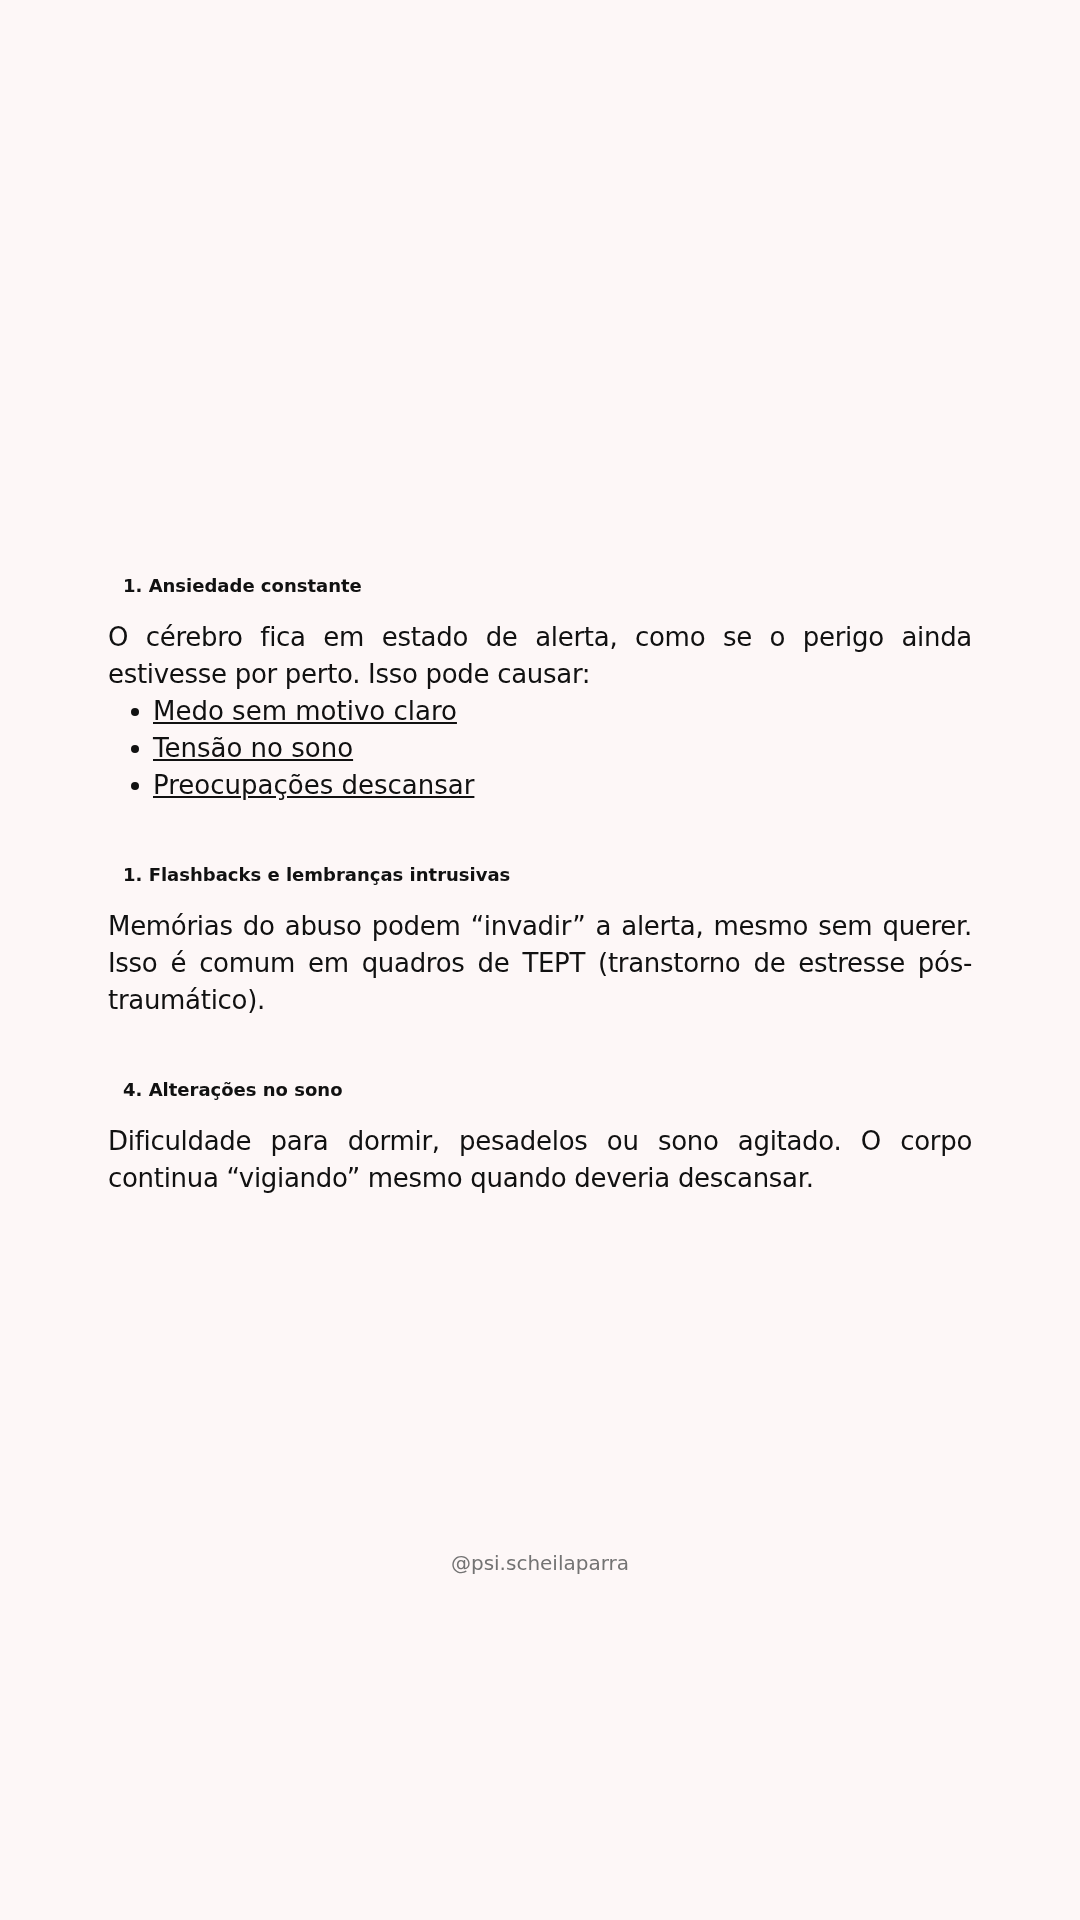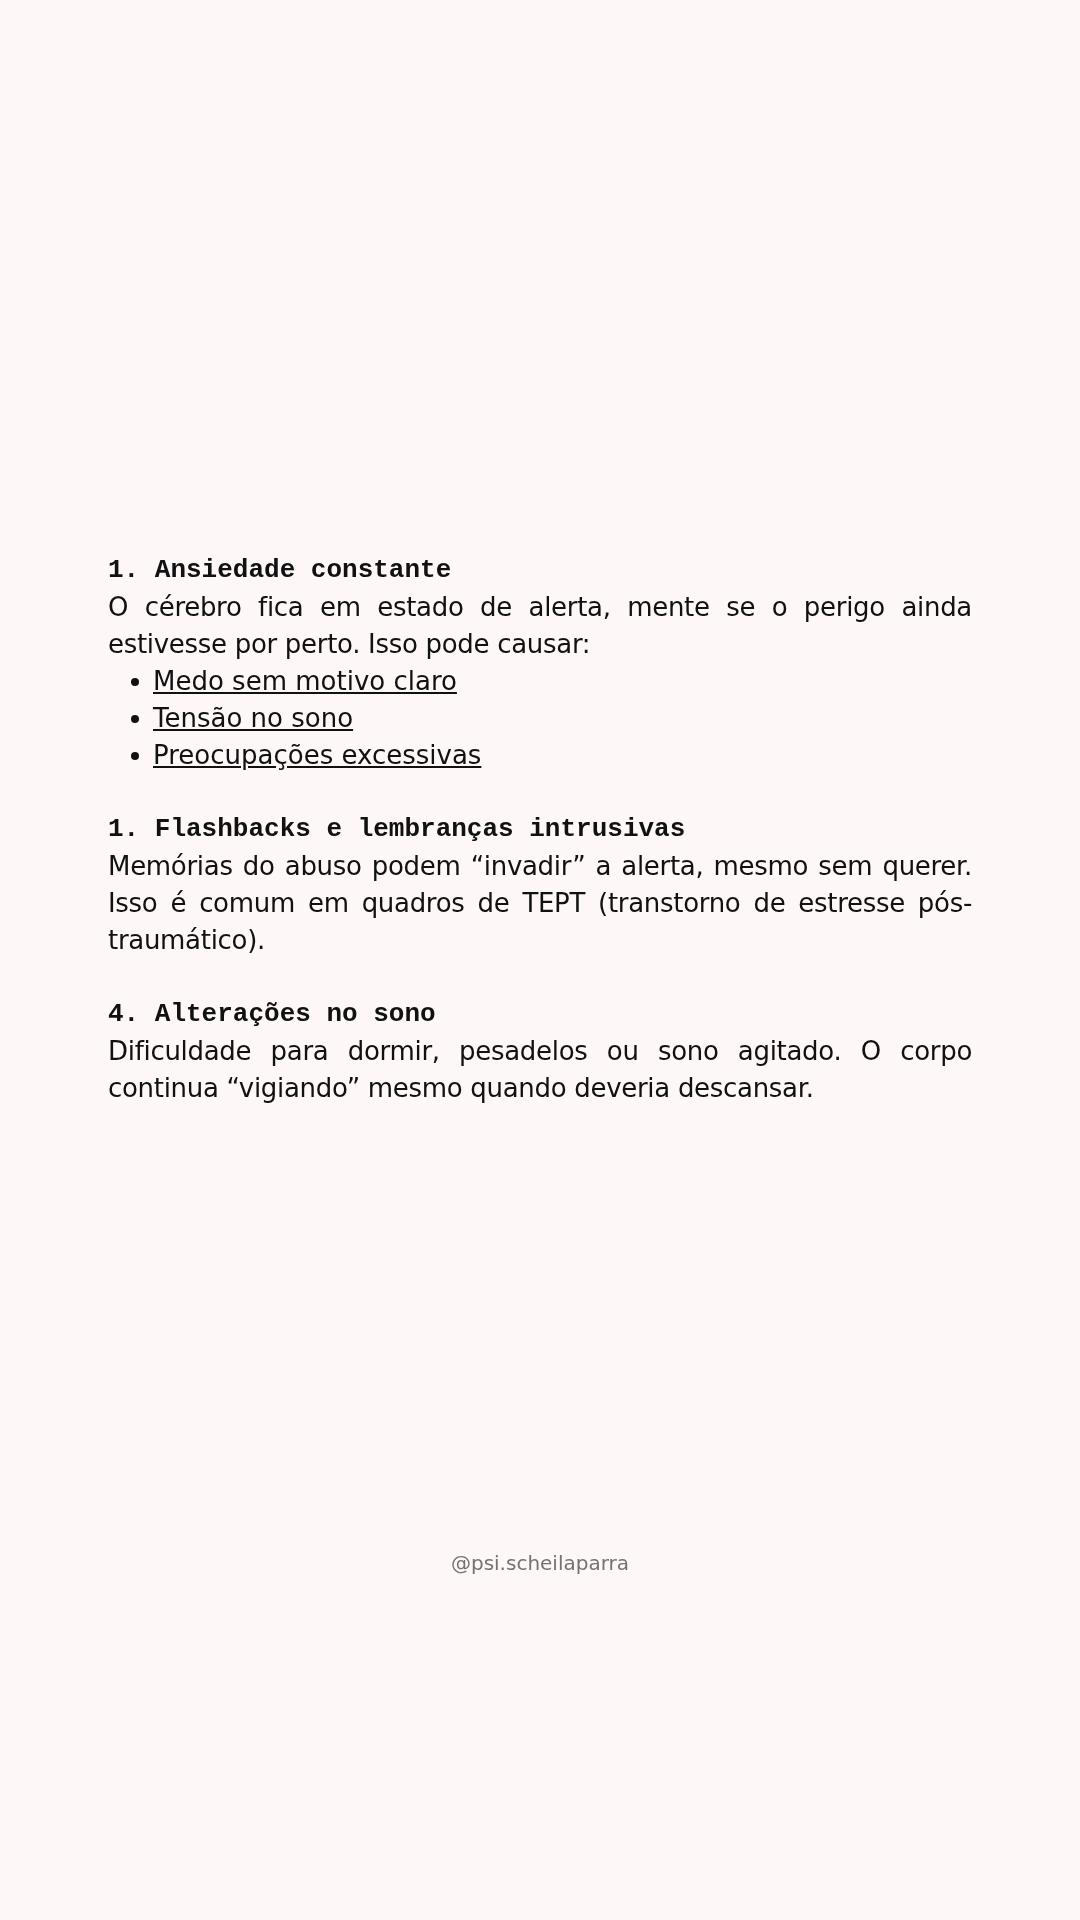--- a/index.html
+++ b/index.html
@@ -18,24 +18,23 @@
     .content {
       position: absolute;
       left: 108px;
       top: 552px;
       width: 864px;
       font-size: 26px;
       line-height: 37px;
     }
     .section-title {
       font-weight: bold;
-      margin: 0;
-      font-size: 26px;
+      margin: 15px;
+      font-size: 18px;
       line-height: 37px;
-      font-family: Liberation Mono, monospace;
     }
     .paragraph {
       margin: 0;
       text-align: justify;
       letter-spacing: -0.3px;
     }
     .bullets {
       list-style: none;
       margin: 0;
       padding: 0 0 0 20px;
@@ -68,25 +67,25 @@
       line-height: 30px;
       color: #737373;
     }
   </style>
 </head>
 <body>
 
 <div class="content">
   <section>
     <h2 class="section-title">1. Ansiedade constante</h2>
-    <p class="paragraph">O cérebro fica em estado de alerta, mente se o perigo ainda estivesse por perto. Isso pode causar:</p>
+    <p class="paragraph">O cérebro fica em estado de alerta, como se o perigo ainda estivesse por perto. Isso pode causar:</p>
     <ul class="bullets">
       <li>Medo sem motivo claro</li>
       <li>Tensão no sono</li>
-      <li>Preocupações excessivas</li>
+      <li>Preocupações descansar</li>
     </ul>
   </section>
 
   <div class="spacer"></div>
 
   <section>
     <h2 class="section-title">1. Flashbacks e lembranças intrusivas</h2>
     <p class="paragraph">Memórias do abuso podem “invadir” a alerta, mesmo sem querer. Isso é comum em quadros de TEPT (transtorno de estresse pós-traumático).</p>
   </section>
 

